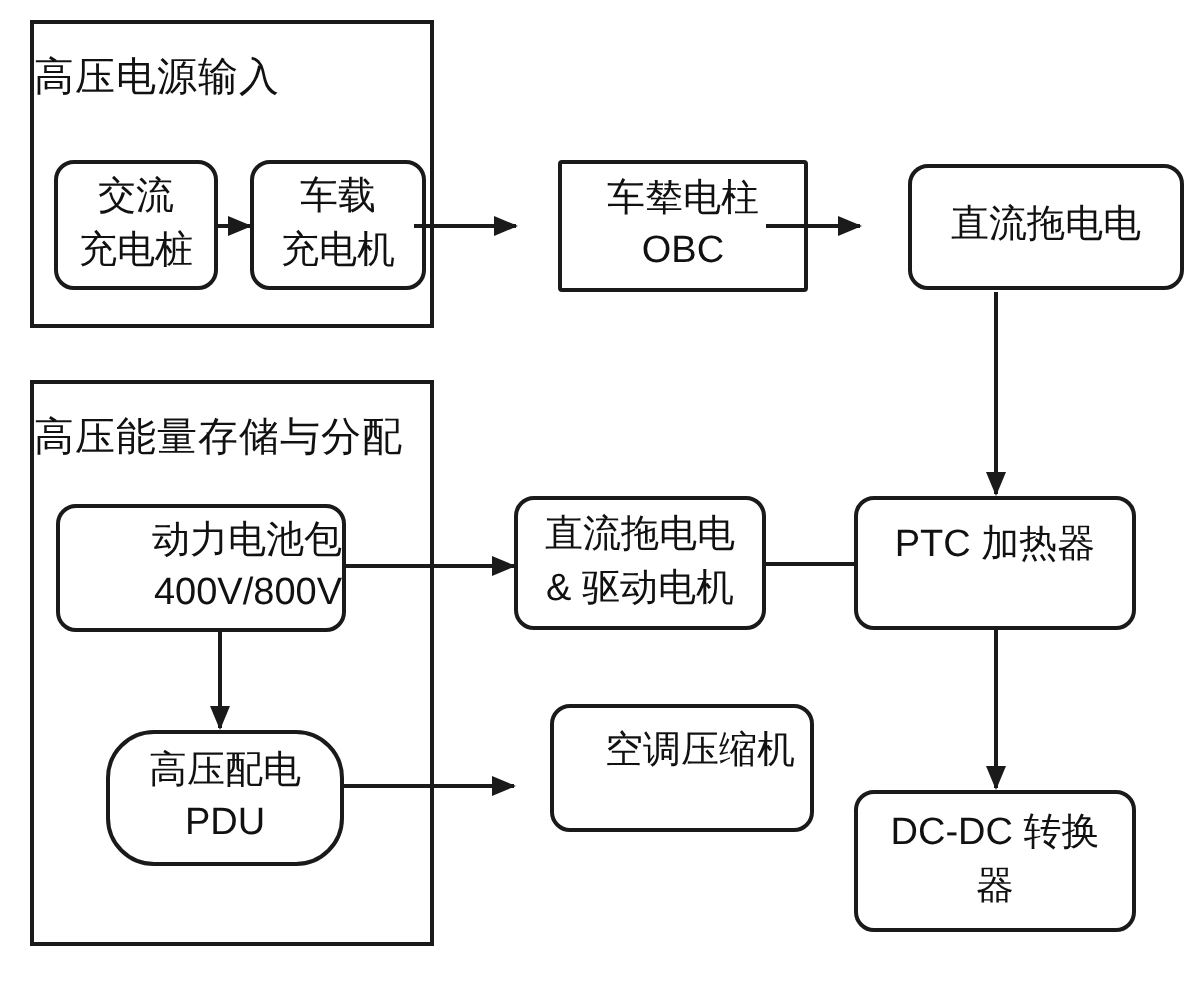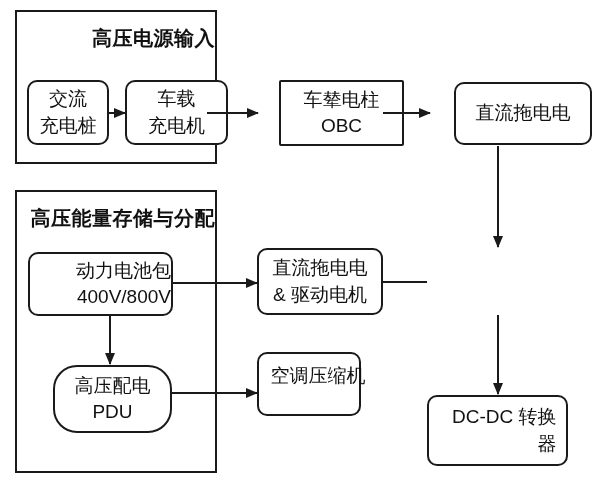--- a/index.html
+++ b/index.html
@@ -12,24 +12,24 @@
     color: #111111;
     overflow: hidden;
   }
   .group {
     position: absolute;
     box-sizing: border-box;
     border: 2px solid #1a1a1a;
     background: #ffffff;
   }
   .group-title {
-    text-align: right;
+    text-align: left;
     margin-top: 13px;
     font-size: 20px;
-    font-weight: 700;
+    font-weight: 400;
     letter-spacing: 0.5px;
     white-space: nowrap;
   }
   .node {
     position: absolute;
     box-sizing: border-box;
     border: 2px solid #1a1a1a;
     border-radius: 10px;
     background: #ffffff;
     display: flex;
@@ -38,21 +38,21 @@
     justify-content: center;
     text-align: center;
     font-size: 19px;
     font-weight: 500;
     line-height: 1.38;
     z-index: 2;
   }
   .node.square { border-radius: 2px; }
   .node.lift { padding-bottom: 16px; }
   .node .lbl { display: block; white-space: nowrap; }
-  .node .lbl.wrapable { white-space: normal; max-width: 118px; text-align: right; }
+  .node .lbl.wrapable { white-space: normal; max-width: 118px; }
   .connectors {
     position: absolute;
     left: 0; top: 0;
     z-index: 3;
     pointer-events: none;
   }
 </style>
 </head>
 <body>
 
@@ -64,21 +64,21 @@
 
   <div class="group" style="left:15px; top:190px; width:202px; height:283px;">
     <div class="group-title">高压能量存储与分配</div>
   </div>
 
   <div class="node" style="left:27px; top:80px; width:82px; height:65px;">
     <span class="lbl">交流</span>
     <span class="lbl">充电桩</span>
   </div>
 
-  <div class="node" style="left:125px; top:80px; width:103px; height:65px;">
+  <div class="node" style="left:125px; top:80px; width:88px; height:65px;">
     <span class="lbl">车载</span>
     <span class="lbl">充电机</span>
   </div>
 
   <div class="node square" style="left:258px; top:80px; width:125px; height:66px;margin-left:21px;">
     <span class="lbl">车辇电柱</span>
     <span class="lbl">OBC</span>
   </div>
 
   <div class="node" style="left:430px; top:82px; width:138px; height:63px;margin-left:24px;">
@@ -93,24 +93,27 @@
   <div class="node" style="left:257px; top:248px; width:126px; height:67px;">
     <span class="lbl">直流拖电电</span>
     <span class="lbl">&amp; 驱动电机</span>
   </div>
 
   <div class="node" style="left:53px; top:365px; width:119px; height:68px;border-radius:24px;">
     <span class="lbl">高压配电</span>
     <span class="lbl">PDU</span>
   </div>
 
-  <div class="node lift" style="left:257px; top:352px; width:104px; height:64px;padding-left:18px;">
+  <div class="node lift" style="left:275px; top:352px; width:132px; height:64px;padding-left:18px;">
     <span class="lbl">空调压缩机</span>
   </div>
 
+  <div class="node lift" style="left:427px; top:248px; width:141px; height:67px;">
+    <span class="lbl">PTC 加热器</span>
+  </div>
 
   <div class="node" style="left:427px; top:395px; width:141px; height:71px;">
     <span class="lbl wrapable">DC-DC 转换器</span>
   </div>
 
   <svg class="connectors" width="600" height="500" viewBox="0 0 600 500">
     <defs>
       <marker id="ah" markerUnits="userSpaceOnUse" markerWidth="12" markerHeight="10" refX="11" refY="5" orient="auto">
         <path d="M0,0 L12,5 L0,10 Z" fill="#1a1a1a"></path>
       </marker>

